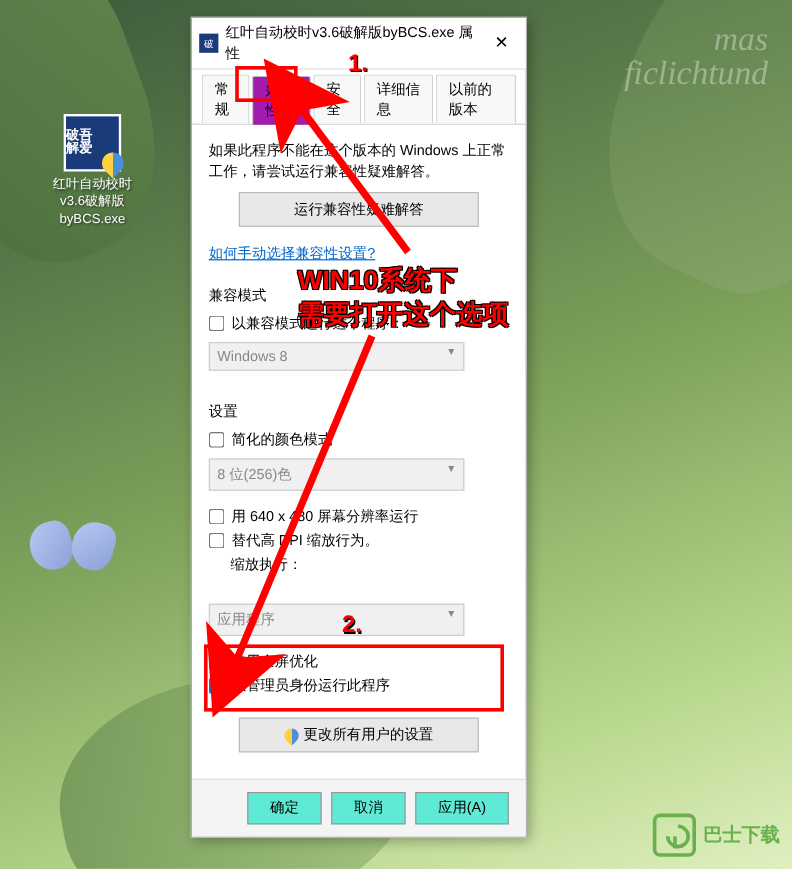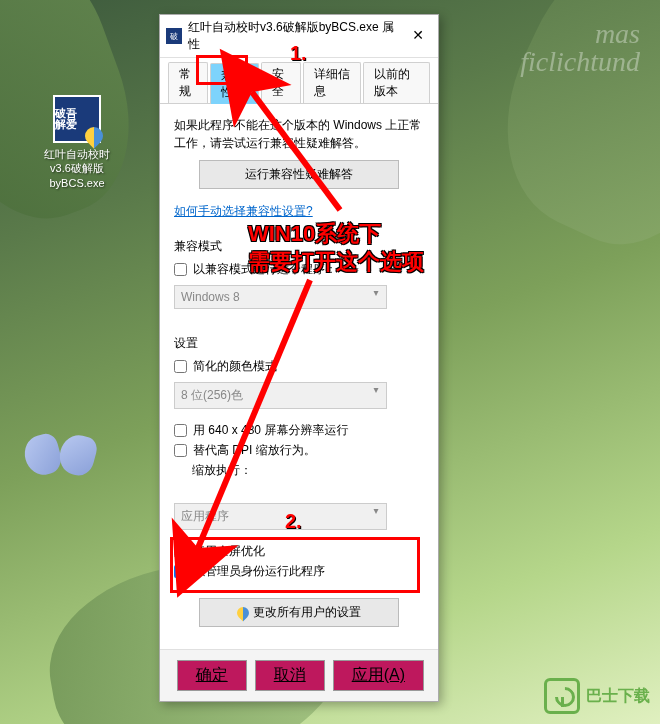--- a/index.html
+++ b/index.html
@@ -17,36 +17,36 @@
 .desktop-icon .icon-img { width: 48px; height: 48px; margin: 0 auto 4px; background: #1a3a7a; border: 2px solid #fff; position: relative; display: flex; align-items: center; justify-content: flex-start; color: #fff; font-size: 18px; font-weight: bold; }
 .desktop-icon .shield { position: absolute; right: -4px; bottom: -4px; width: 18px; height: 18px; background: linear-gradient(135deg, #ffd040 50%, #4a90d8 50%); border-radius: 50% 50% 50% 0; transform: rotate(-45deg); }
 .desktop-icon .label { color: #fff; font-size: 11px; line-height: 1.3; text-shadow: 1px 1px 2px rgba(0,0,0,0.6); }
 .dialog { position: absolute; left: 159px; top: 14px; width: 280px; background: #fff; border: 1px solid #aaa; box-shadow: 3px 3px 10px rgba(0,0,0,0.3); font-size: 12px; color: #000; }
 .dialog-title { display: flex; align-items: center; padding: 4px 6px; background: #fff; border-bottom: 1px solid #e0e0e0; }
 .dialog-title .app-icon { width: 16px; height: 16px; background: #1a3a7a; margin-right: 6px; display: flex; align-items: center; justify-content: center; color: #fff; font-size: 8px; }
 .dialog-title .title-text { flex: 1; font-size: 12px; }
 .dialog-title .close-btn { width: 28px; height: 20px; text-align: center; font-size: 14px; line-height: 18px; cursor: pointer; }
 .tabs { display: flex; border-bottom: 1px solid #d0d0d0; padding: 4px 8px 0; gap: 2px; }
 .tab { padding: 3px 10px; border: 1px solid #d0d0d0; border-bottom: none; background: #f8f8f8; cursor: pointer; font-size: 12px; border-radius: 2px 2px 0 0; }
-.tab.active { background: #7dd3fc; position: relative; top: 1px; }
+.tab.active { background: #a21caf; position: relative; top: 1px; }
 .tab-body { padding: 12px 14px; }
 .info-text { font-size: 12px; line-height: 1.5; margin-bottom: 8px; }
 .wide-btn { display: block; width: 80%; margin: 6px auto 10px; padding: 5px; background: #e8e8e8; border: 1px solid #bbb; text-align: center; font-size: 12px; cursor: pointer; }
 .wide-btn.shield-btn::before { content: ''; display: inline-block; width: 12px; height: 12px; margin-right: 4px; vertical-align: middle; background: linear-gradient(135deg, #ffd040 50%, #4a90d8 50%); border-radius: 50% 50% 50% 0; transform: rotate(-45deg); }
 .link { color: #0066cc; font-size: 12px; text-decoration: underline; cursor: pointer; display: inline-block; margin: 4px 0 12px; }
 .section-label { font-size: 12px; margin: 6px 0 6px; }
 .checkbox-row { display: flex; align-items: center; margin: 3px 0; font-size: 12px; }
 .checkbox-row input[type="checkbox"] { margin-right: 6px; width: 13px; height: 13px; }
 .select-box { width: 85%; padding: 4px 6px; margin: 4px 0 10px 0; background: #f0f0f0; border: 1px solid #ccc; color: #888; font-size: 12px; appearance: none; position: relative; }
 .select-wrap { position: relative; display: inline-block; width: 85%; }
 .select-wrap::after { content: '▾'; position: absolute; right: 8px; top: 6px; color: #888; font-size: 10px; pointer-events: none; }
 .select-wrap .select-box { width: 100%; }
 .indent { margin-left: 18px; font-size: 12px; margin-bottom: 20px; }
 .dialog-actions { display: flex; justify-content: flex-end; gap: 8px; padding: 10px 14px; background: #f4f4f4; border-top: 1px solid #e0e0e0; }
-.dialog-actions button { padding: 4px 18px; background: #be185d; border: 1px solid #999; font-size: 16px; cursor: pointer; text-decoration: underline; }
+.dialog-actions button { padding: 4px 18px; background: #5eead4; border: 1px solid #999; font-size: 12px; cursor: pointer; }
 .red-box1 { position: absolute; border: 3px solid #ff0000; pointer-events: none; }
 .red-box2 { position: absolute; border: 3px solid #ff0000; pointer-events: none; }
 .anno-num { position: absolute; color: #ff0000; font-size: 20px; font-weight: bold; text-shadow: 1px 1px 0 #000; }
 .anno-text { position: absolute; color: #ff0000; font-size: 22px; font-weight: bold; text-shadow: 1px 1px 0 #000, -1px -1px 0 #000, 1px -1px 0 #000, -1px 1px 0 #000; line-height: 1.25; text-align: left; }
 .arrow-svg { position: absolute; pointer-events: none; }
 .bottom-watermark { position: absolute; right: 10px; bottom: 10px; display: flex; align-items: center; gap: 6px; }
 .bottom-watermark .wm-icon { width: 36px; height: 36px; border: 3px solid #6ab04c; border-radius: 6px; position: relative; }
 .bottom-watermark .wm-icon::before { content: ''; position: absolute; left: 8px; top: 6px; width: 14px; height: 14px; border: 3px solid #6ab04c; border-radius: 50%; border-top-color: transparent; transform: rotate(-45deg); }
 .bottom-watermark .wm-icon::after { content: ''; position: absolute; left: 14px; bottom: 4px; width: 3px; height: 10px; background: #6ab04c; }
 .bottom-watermark .wm-text { color: #6ab04c; font-size: 16px; font-weight: bold; }

